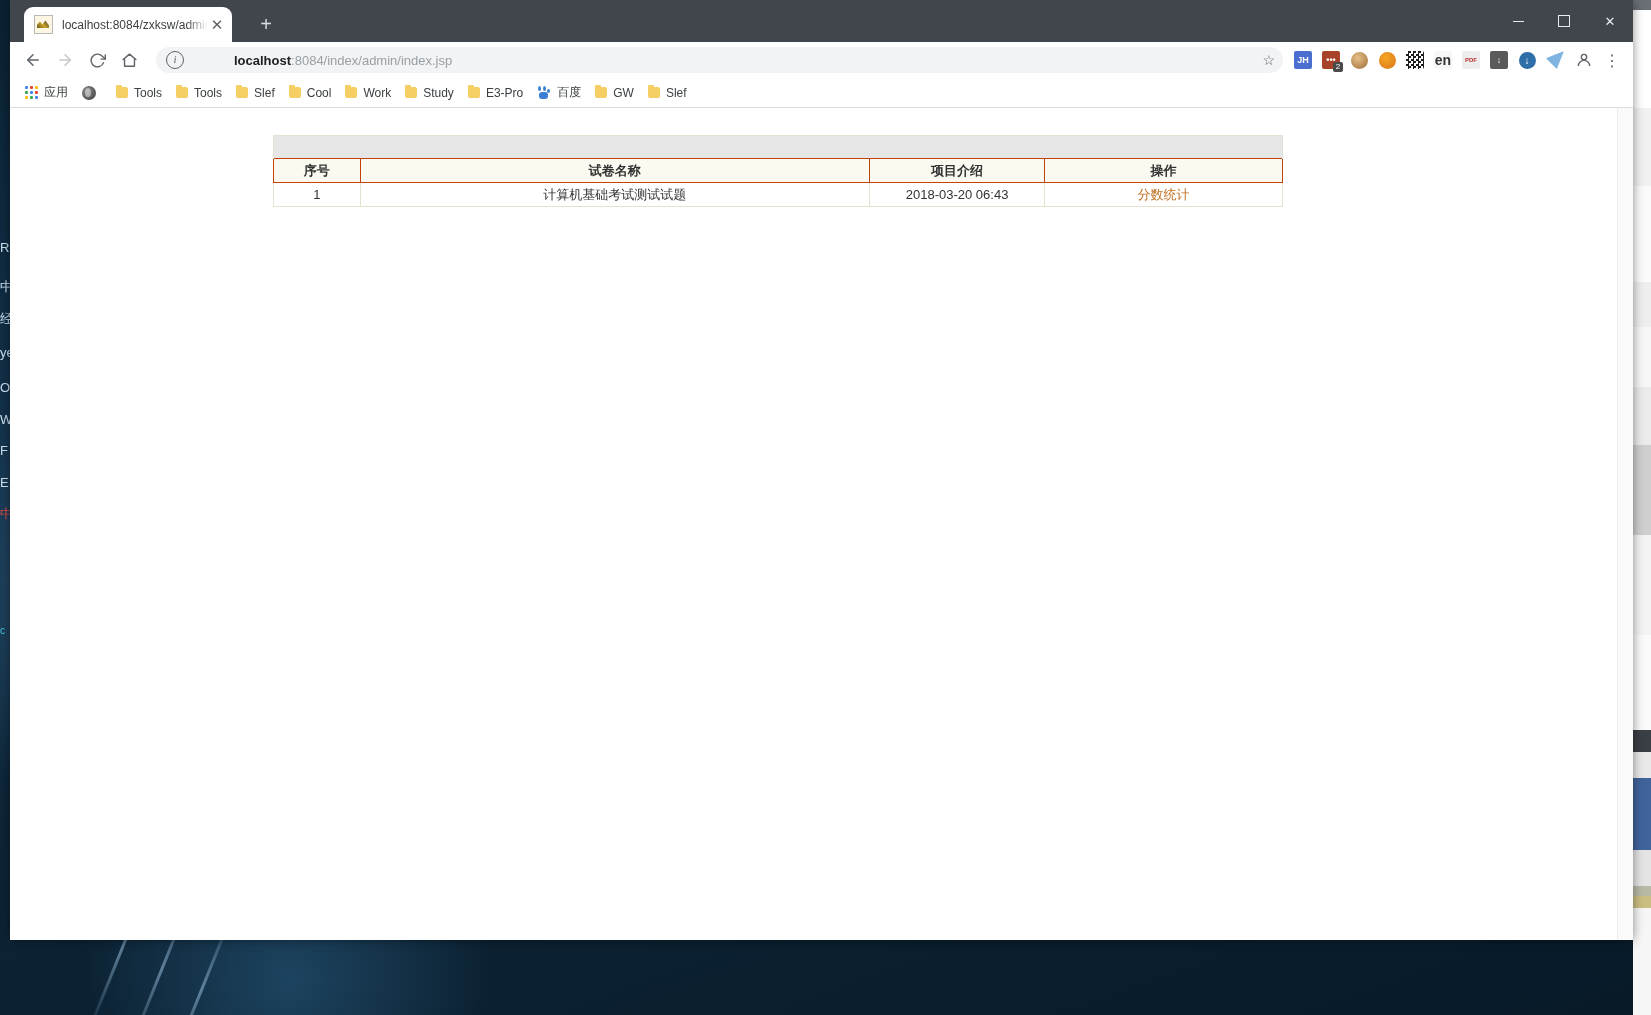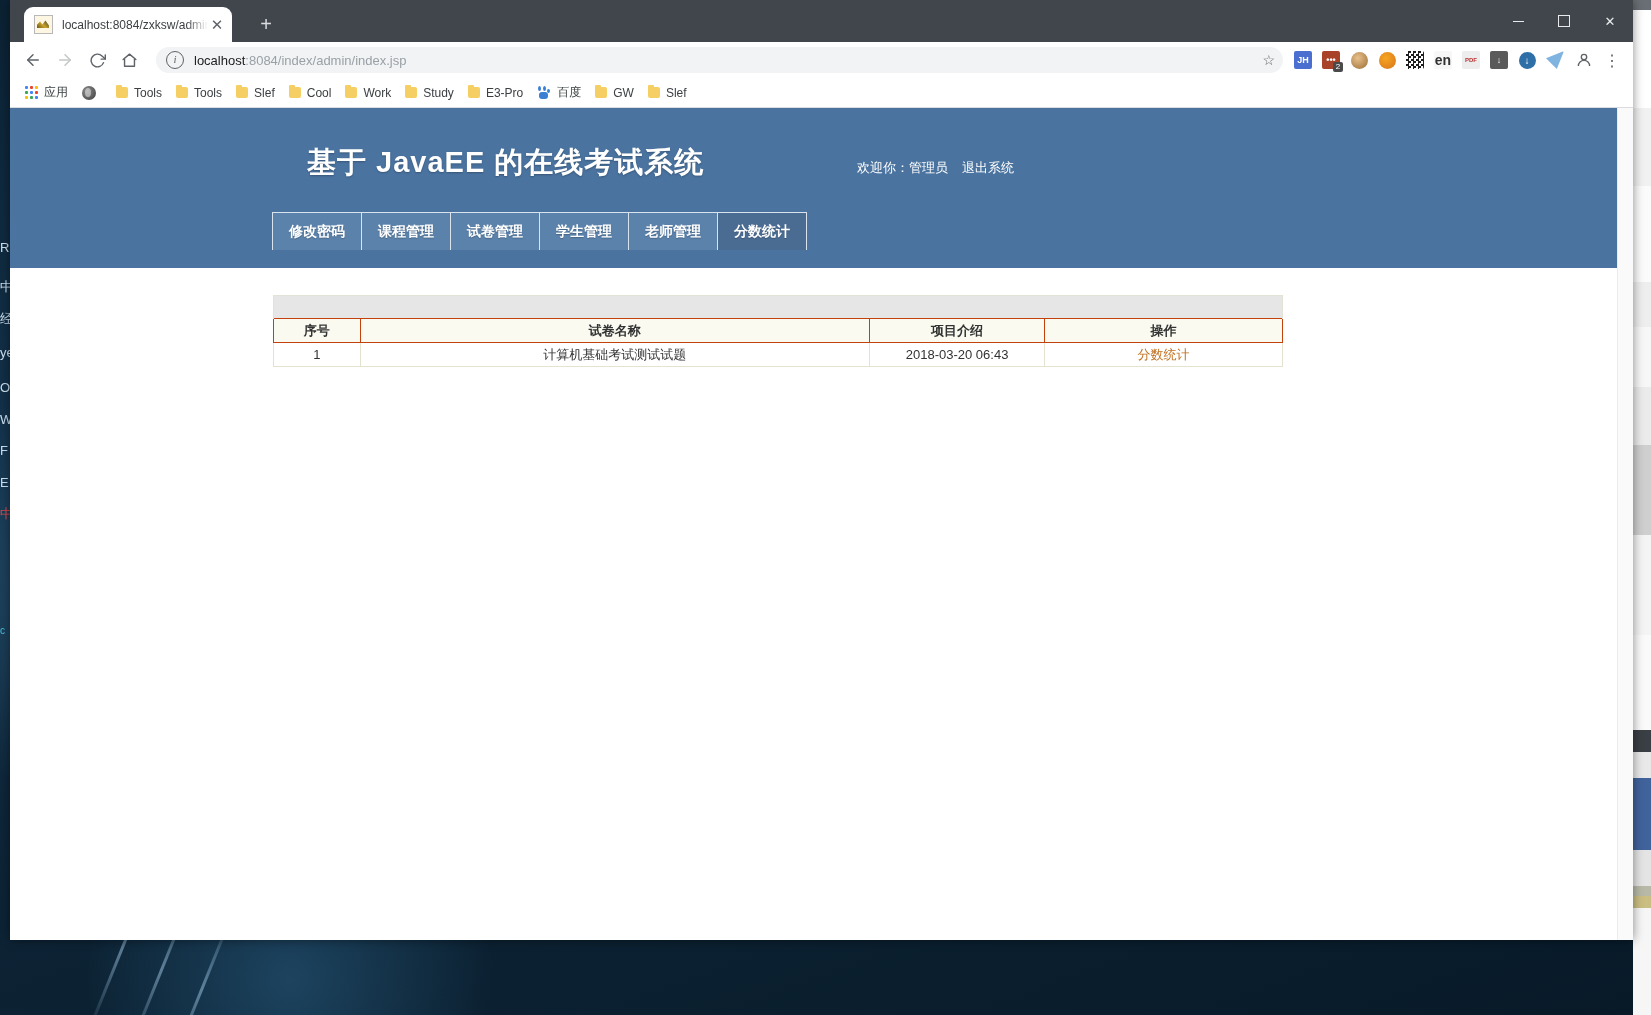--- a/index.html
+++ b/index.html
@@ -246,21 +246,21 @@
     text-align: center;
     font-family: "Liberation Serif", serif;
     font-style: italic;
   }
   .omnibox .urltext {
     margin-left: 10px;
     font-size: 13px;
     color: #9aa0a6;
     white-space: nowrap;
   }
-  .omnibox .urltext b { color: #202124; font-weight: normal; }
+  .omnibox .urltext b { color: #202124; font-weight: bold; margin-left: 40px; }
   .omnibox .star {
     position: absolute;
     right: 8px;
     color: #5f6368;
     font-size: 14px;
   }
   .ext {
     width: 28px; height: 28px;
     flex: none;
     display: flex; align-items: center; justify-content: center;
@@ -702,36 +702,20 @@
         <span>GW</span>
       </div>
     <div class="bm">
         <span class="folder"></span>
         <span>Slef</span>
       </div>
   </div>
 
   <div class="viewport">
 
-    <div class="site-banner">
-      <div class="site-title">基于 JavaEE 的在线考试系统</div>
-      <div class="site-user">
-        <span>欢迎你：管理员</span>
-        <a href="#">退出系统</a>
-      </div>
-
-      <div class="nav-tabs">
-        <div class="nav-tab">修改密码</div>
-        <div class="nav-tab">课程管理</div>
-        <div class="nav-tab">试卷管理</div>
-        <div class="nav-tab">学生管理</div>
-        <div class="nav-tab">老师管理</div>
-        <div class="nav-tab active">分数统计</div>
-      </div>
-    </div>
 
     <div class="content">
       <table class="data-table">
         <tbody>
           <tr class="caption-row">
             <td colspan="4"></td>
           </tr>
           <tr>
             <th class="col-idx">序号</th>
             <th class="col-name">试卷名称</th>

